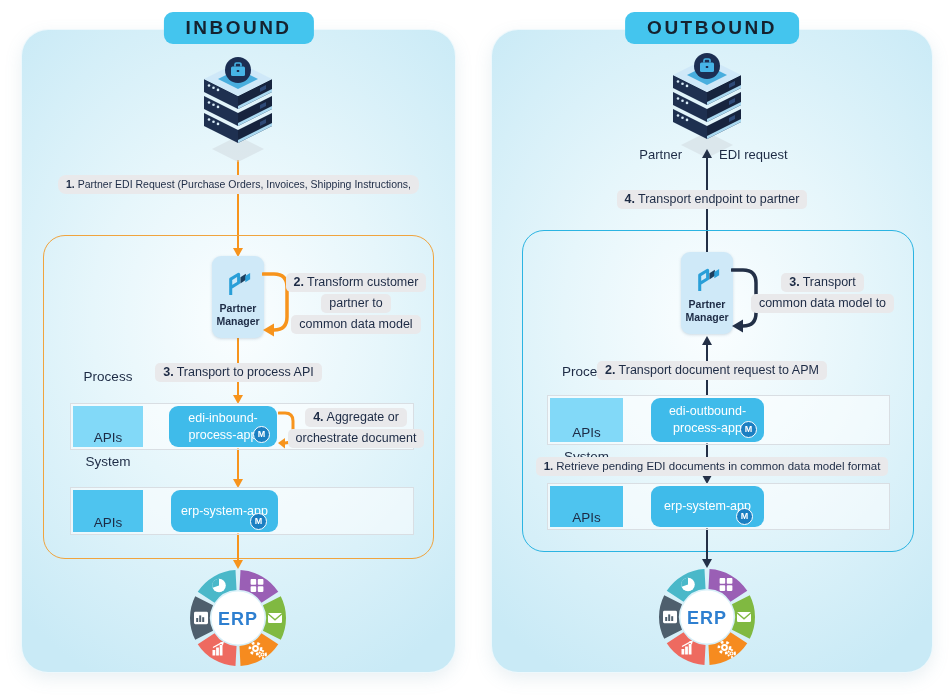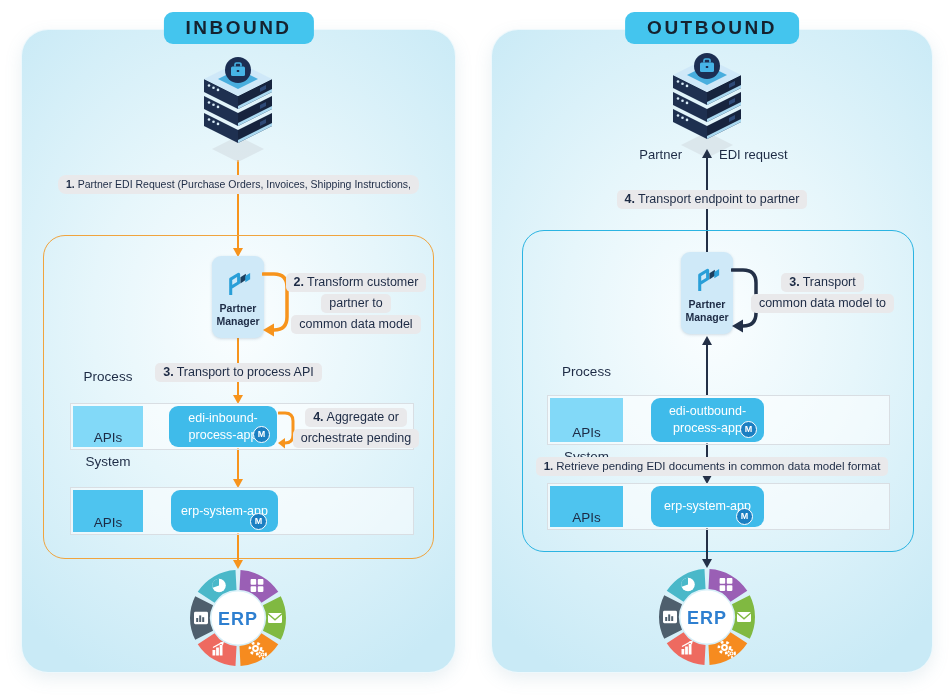--- a/index.html
+++ b/index.html
@@ -152,21 +152,21 @@
     </div>
   </div>
 
   <svg class="icon-svg" style="left:256px;top:378px;z-index:3;" width="22" height="42" viewBox="0 0 22 42">
     <path d="M1 5 H7 Q15 5 15 13 V27 Q15 35 7 35 H6" fill="none" stroke-width="3" stroke-linecap="round" stroke="#F7941D"></path>
     <polygon points="7,30 7,40.5 0,35" fill="#F7941D"></polygon>
   </svg>
 
   <div class="stack" style="left:264px;width:140px;top:376px;">
     <div><span class="pill"><b>4.</b><span>Aggregate or</span></span></div>
-    <div><span class="pill">orchestrate pending</span></div>
+    <div><span class="pill">orchestrate document</span></div>
   </div>
 
   <div class="vline ln-o" style="left:215px;top:418px;height:31px;"></div>
   <div class="ah down-o" style="left:211px;top:449px;"></div>
 
 
   <div class="apirow" style="left:48px;top:457px;width:342px;height:46px;">
     <div class="apilabel" style="width:70px;background:var(--label_system_bg);">
       <span>System</span>
         <span>APIs</span>
@@ -297,20 +297,23 @@
   </svg>
 
   <div class="stack" style="left:243px;width:175px;top:241px;">
     <div><span class="pill"><b>3.</b><span>Transport</span></span></div>
     <div><span class="pill">common data model to</span></div>
   </div>
 
   <div class="ah up-n" style="left:210px;top:306px;"></div>
   <div class="vline ln-n" style="left:214px;top:314px;height:51px;"></div>
 
+  <div class="stack" style="left:0;right:0;top:329px;">
+    <div><span class="pill"><b>2.</b><span>Transport document request to APM</span></span></div>
+  </div>
 
   <div class="apirow" style="left:55px;top:365px;width:341px;height:48px;">
     <div class="apilabel" style="width:73px;background:var(--label_process_bg);">
       <span>Process</span>
         <span>APIs</span>
     </div>
     <div class="appbtn" style="left:103px;top:2px;width:113px;height:44px;">
       <span>edi-outbound-</span>
       <span>process-app</span>
       <span class="mule m2">M</span>

